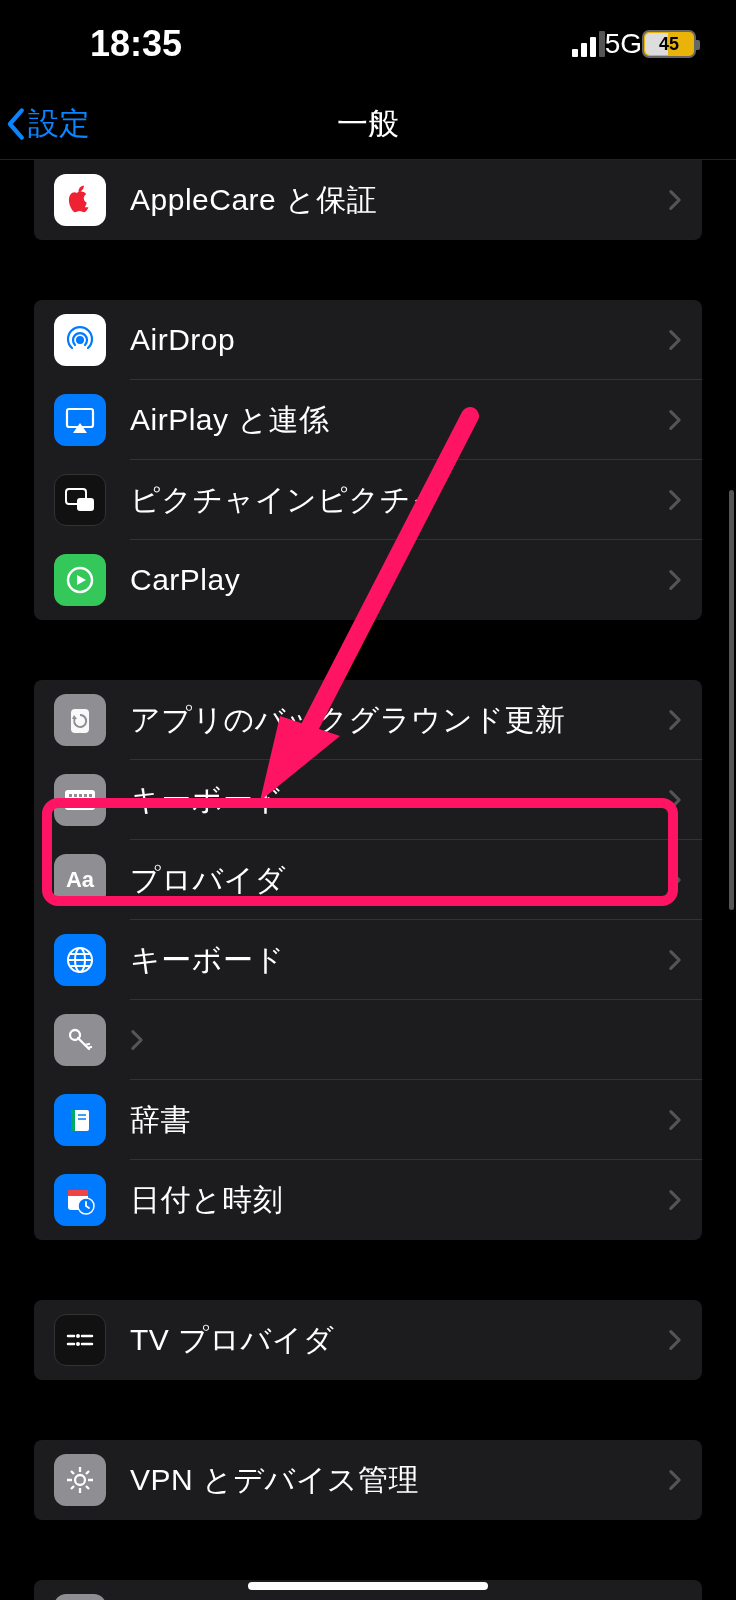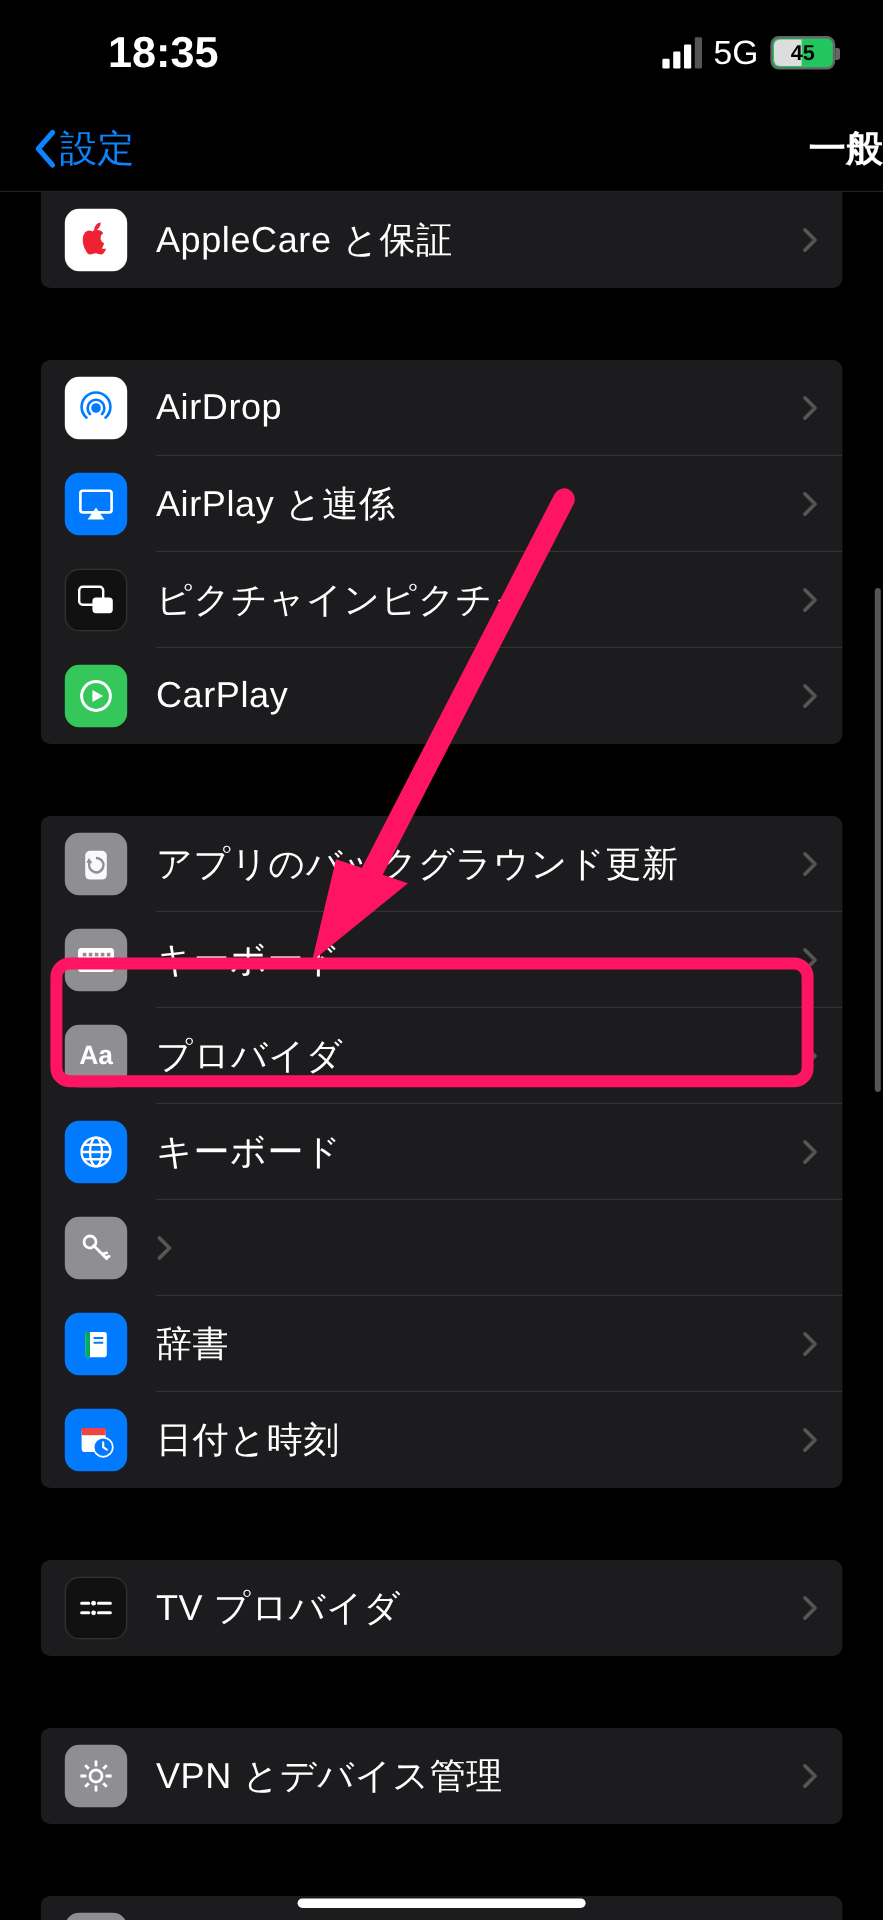--- a/index.html
+++ b/index.html
@@ -15,50 +15,50 @@
 
   
   .status-bar {
     height: 88px;
     display: flex;
     justify-content: space-between;
     align-items: center;
     padding: 0 40px 0 90px;
   }
   .status-time { font-size: 36px; font-weight: 600; }
-  .status-right { display: flex; align-items: center; gap: 10px; }
+  .status-right { display: flex; align-items: center; }
   .signal { display: flex; align-items: flex-end; gap: 3px; }
   .signal span { width: 6px; background: #fff; border-radius: 1px; }
   .signal span:nth-child(1){height:8px}
   .signal span:nth-child(2){height:14px}
   .signal span:nth-child(3){height:20px}
   .signal span:nth-child(4){height:26px;background:#555}
   .fiveg { font-size: 28px; font-weight: 500; }
   .battery {
     position: relative; width: 54px; height: 28px;
     border: 2px solid #666; border-radius: 7px;
-    background: #22c55e;
+    background: #eab308;
   }
   .battery::after{content:"";position:absolute;right:-6px;top:8px;width:4px;height:10px;background:#666;border-radius:0 2px 2px 0}
   .battery-fill{position:absolute;left:1px;top:1px;bottom:1px;width:45%;background:#ddd;border-radius:5px 0 0 5px}
   .battery-txt{position:absolute;inset:0;display:flex;align-items:center;justify-content:center;font-size:18px;font-weight:600;color:#000}
 
   
   .nav {
     height: 72px; position: relative;
     display:flex; align-items:center;
     border-bottom: 0.5px solid #222;
   }
   .nav-back {
-    position:absolute; left:26px;
+    position:absolute; left:4px;
     display:flex; align-items:center; color:#0a84ff; font-size:31px;
   }
   .nav-back svg{margin-right:2px}
   .nav-title {
-    width:100%; text-align:right; font-size:31px; font-weight:700;
+    width:100%; text-align:center; font-size:31px; font-weight:400;
   }
 
   
   .content { padding: 0; }
   .group {
     margin: 0 34px 60px;
     background: #1c1c1e;
     border-radius: 8px;
     overflow: hidden;
   }

